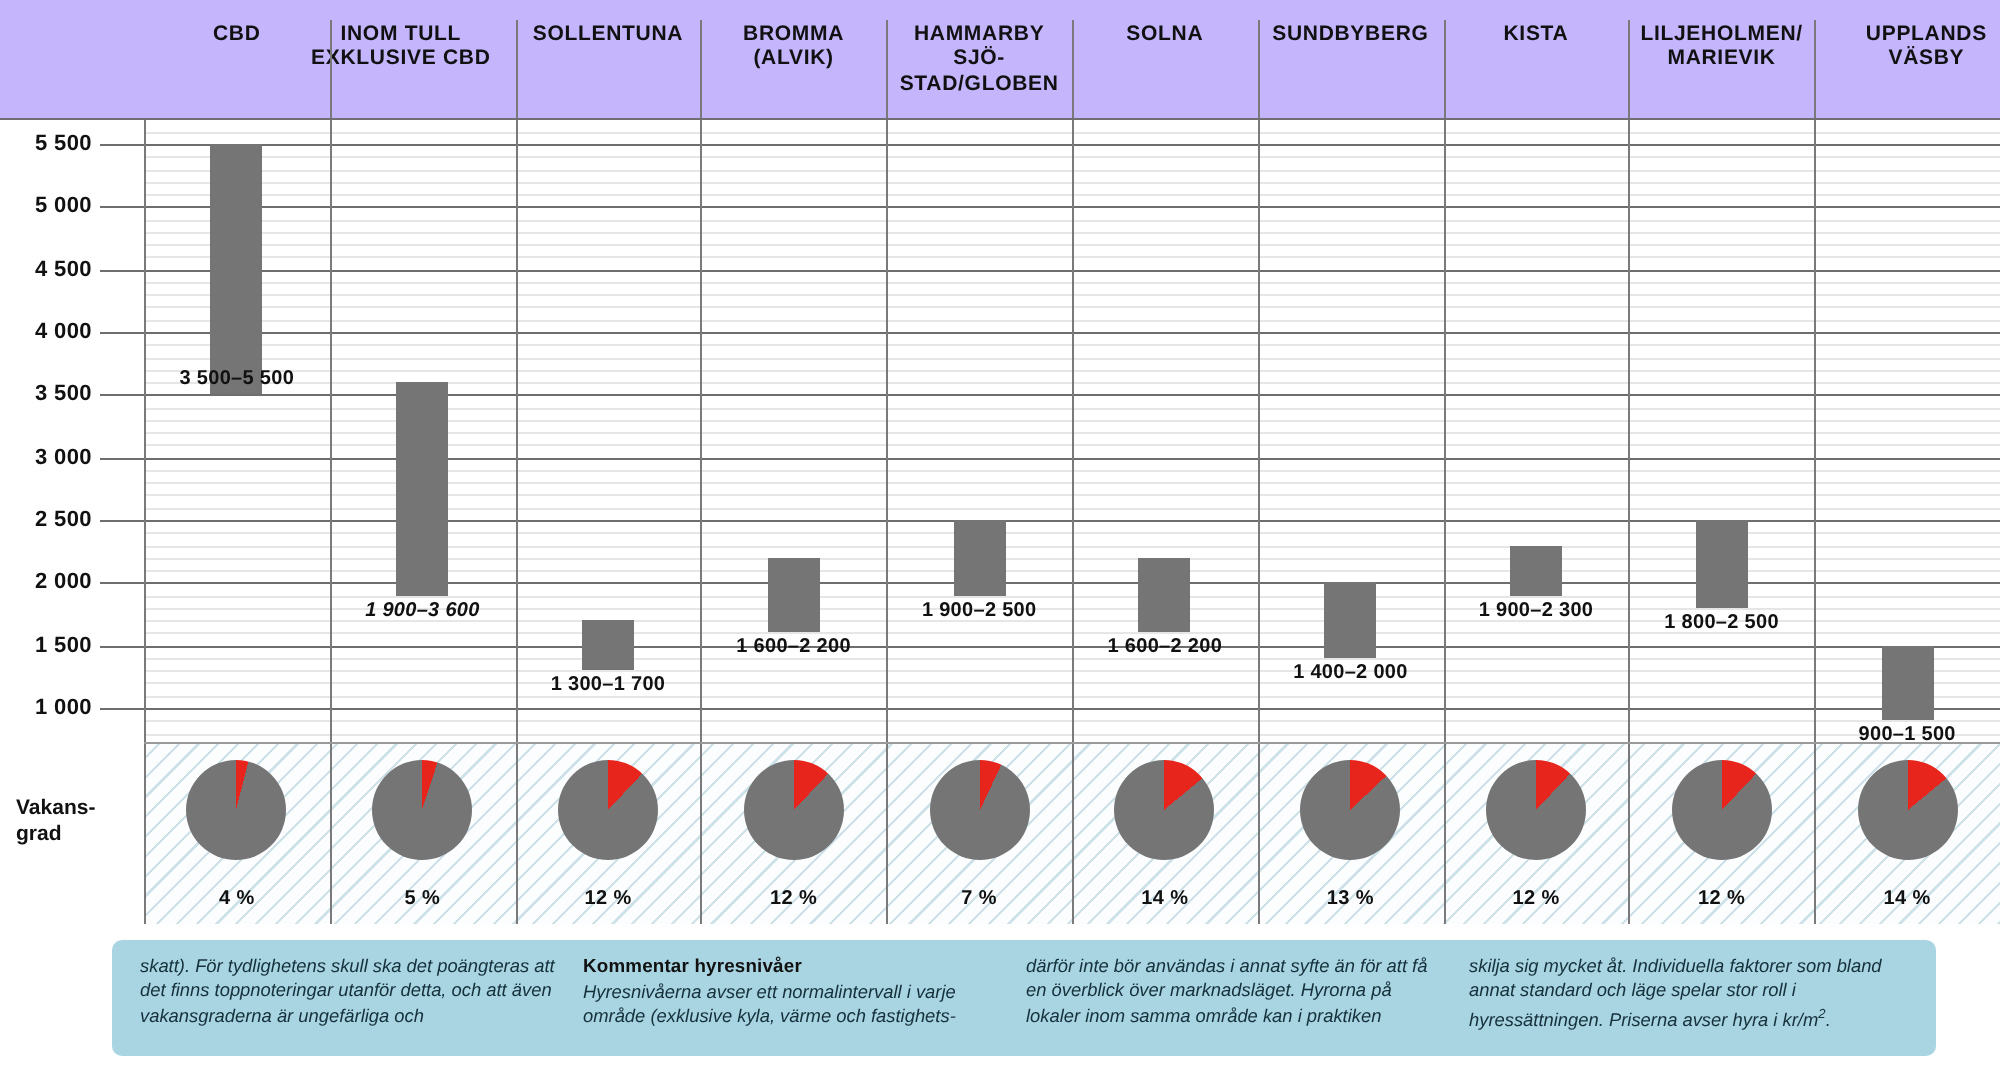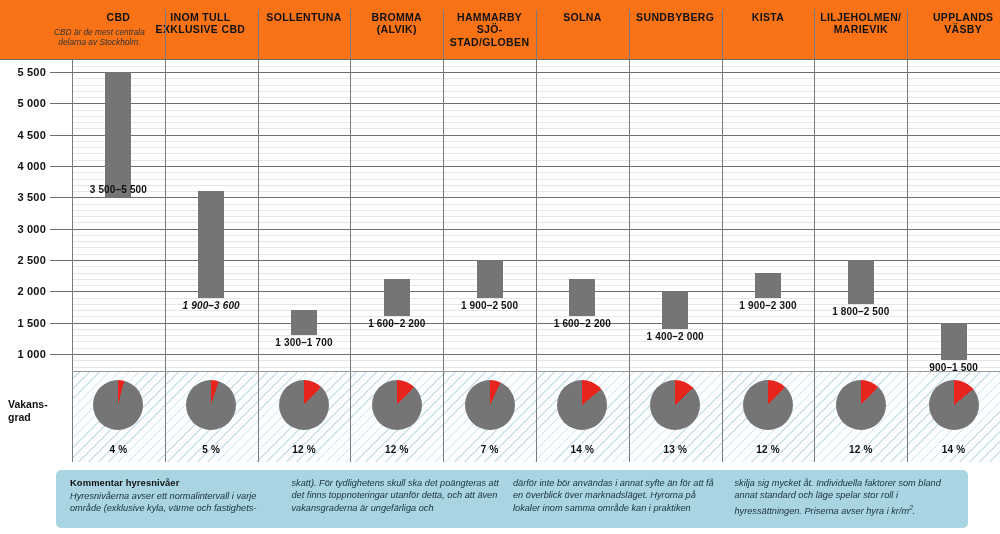--- a/index.html
+++ b/index.html
@@ -10,21 +10,21 @@
     color:#1a1a1a;
     -webkit-font-smoothing: antialiased;
   }
   #root { position:relative; width:1000px; height:534px; overflow:hidden; }
 
   
   .axis-col { position:absolute; left:0; top:0; width:72px; height:462px; }
   .grid-area { position:absolute; left:72px; top:0; width:928px; height:462px; }
 
   
-  .header-row { position:absolute; left:0; top:0; width:1000px; height:60px; background:#f97316; z-index:6;text-decoration:underline; }
+  .header-row { position:absolute; left:0; top:0; width:1000px; height:60px; background:#c4b5fd; z-index:6;text-decoration:underline; }
   .hdr-cell {
     position:absolute; top:0; height:60px;
     display:flex; flex-direction:column; align-items:center; justify-content:flex-start;
     padding-top:11px;
     text-align:center;
   }
   .hdr-title {
     font-size:10.5px; font-weight:700; letter-spacing:.35px;
     line-height:12.4px; color:#111; white-space:pre-line;
   }
@@ -285,22 +285,20 @@
         </div>
       </div>
       <div class="vac-sep" style="left: 907.2px;"></div>
       <div class="vac-sep" style="left: 72px;"></div>
     </div>
 
   <div class="header-row">
     <div id="hdrlayer">
         <div class="hdr-cell" style="left: 72px; width: 92.8px;">
           <div class="hdr-title">CBD</div>
-          <div class="hdr-sub" style="position: absolute; left: -38px; top: 25px; width: 130.8px;">CBD är de mest centrala
-delarna av Stockholm.</div>
         </div>
         <div class="hdr-cell" style="left: 154px; width: 92.8px;">
           <div class="hdr-title">INOM TULL
 EXKLUSIVE CBD</div>
         </div>
         <div class="hdr-sep" style="left: 164.8px;"></div>
         <div class="hdr-cell" style="left: 257.6px; width: 92.8px;">
           <div class="hdr-title">SOLLENTUNA</div>
         </div>
         <div class="hdr-sep" style="left: 257.6px;"></div>
@@ -335,27 +333,27 @@
           <div class="hdr-title">UPPLANDS
 VÄSBY</div>
         </div>
         <div class="hdr-sep" style="left: 907.2px;"></div>
       </div>
     <div class="hdr-baseline"></div>
   </div>
 
   <div class="comment-box">
     <div class="cmt-col">
+      <div class="cmt-text">skatt). För tydlighetens skull ska det poängteras att det finns toppnoteringar utanför detta, och att även vakansgraderna är ungefärliga och</div>
+    </div>
+    <div class="cmt-col">
       <div class="cmt-title">Kommentar hyresnivåer</div>
       <div class="cmt-text">Hyresnivåerna avser ett normalintervall i varje område (exklusive kyla, värme och fastighets-</div>
     </div>
     <div class="cmt-col">
-      <div class="cmt-text">skatt). För tydlighetens skull ska det poängteras att det finns toppnoteringar utanför detta, och att även vakansgraderna är ungefärliga och</div>
-    </div>
-    <div class="cmt-col">
       <div class="cmt-text">därför inte bör användas i annat syfte än för att få en överblick över marknadsläget. Hyrorna på lokaler inom samma område kan i praktiken</div>
     </div>
     <div class="cmt-col">
       <div class="cmt-text"><span>skilja sig mycket åt. Individuella faktorer som bland annat standard och läge spelar stor roll i hyressättningen. Priserna avser hyra i kr/m</span><sup>2</sup><span>.</span></div>
     </div>
   </div>
 
 </div>
 
 </body></html>

